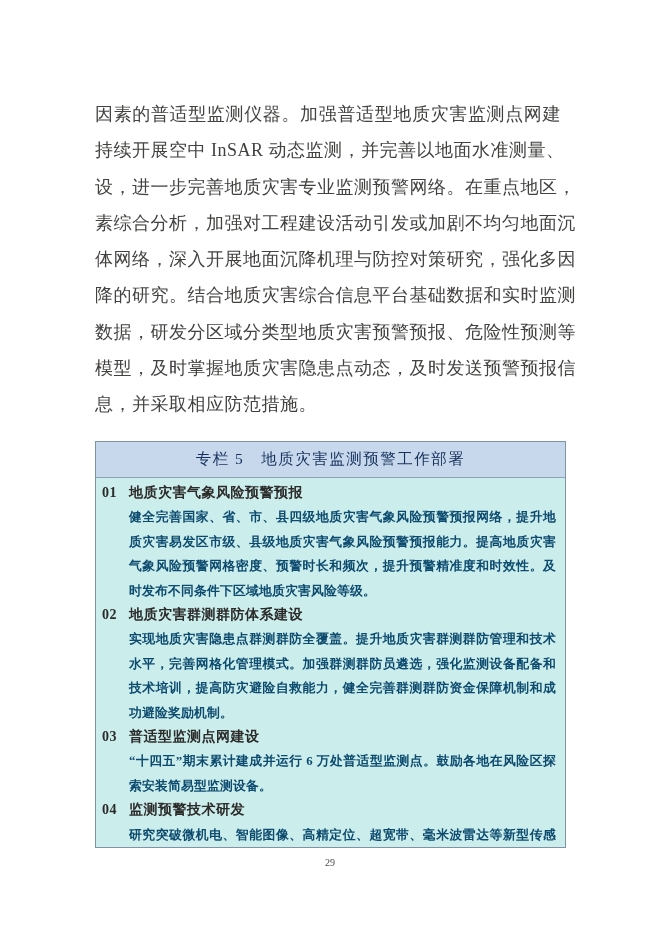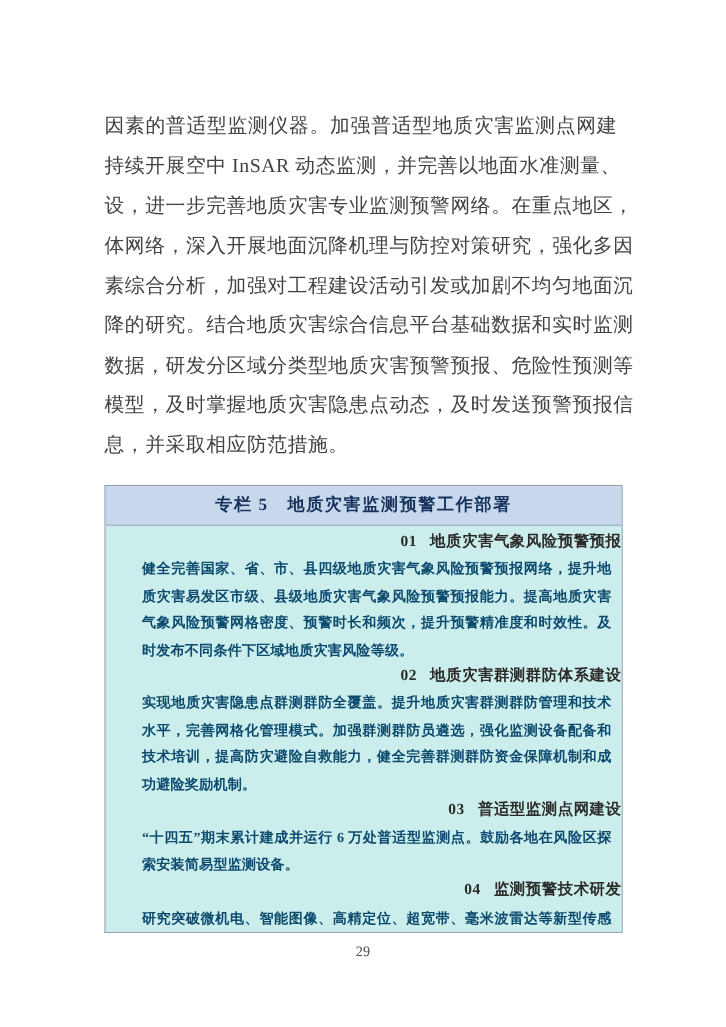--- a/index.html
+++ b/index.html
@@ -45,40 +45,39 @@
     box-sizing: border-box;
     overflow: hidden;
   }
   .panel-header {
     height: 35px;
     background: #c8d8ec;
     border-bottom: 1px solid #8fa3b8;
     display: flex;
     align-items: center;
     justify-content: center;
-    font-weight: bold;
+    font-weight: normal;
     font-size: 15.5px;
     letter-spacing: 1.5px;
     color: #16325c;
   }
   .panel-body {
     background: #cbedec;
     height: calc(100% - 36px);
     overflow: hidden;
     padding-top: 3px;
   }
   .panel-item { }
   .item-head {
     display: flex;
     font-weight: bold;
     font-size: 14px;
     line-height: 24.4px;
     color: #2b2b29;
     letter-spacing: 0.5px;
-    justify-content: flex-end;
   }
   .item-num {
     flex: none;
     width: 27px;
     padding-left: 6px;
   }
   .item-heading { }
   .item-body {
     margin-left: 33px;
     margin-right: 9px;
@@ -90,35 +89,35 @@
     font-weight: bold;
   }
 
   
   .page-num {
     position: absolute;
     top: 857px;
     left: 0;
     width: 100%;
     text-align: center;
-    font-size: 13px;
+    font-size: 10px;
     color: #4a4a48;
   }
 </style>
 </head>
 <body>
 
 <div class="page">
 
   <div class="main-text">
     <div class="text-line">因素的普适型监测仪器。加强普适型地质灾害监测点网建</div>
     <div class="text-line">持续开展空中 InSAR 动态监测，并完善以地面水准测量、</div>
     <div class="text-line">设，进一步完善地质灾害专业监测预警网络。在重点地区，</div>
+    <div class="text-line">素综合分析，加强对工程建设活动引发或加剧不均匀地面沉</div>
     <div class="text-line">体网络，深入开展地面沉降机理与防控对策研究，强化多因</div>
-    <div class="text-line">素综合分析，加强对工程建设活动引发或加剧不均匀地面沉</div>
     <div class="text-line">降的研究。结合地质灾害综合信息平台基础数据和实时监测</div>
     <div class="text-line">数据，研发分区域分类型地质灾害预警预报、危险性预测等</div>
     <div class="text-line">模型，及时掌握地质灾害隐患点动态，及时发送预警预报信</div>
     <div class="text-line last">息，并采取相应防范措施。</div>
   </div>
 
   <div class="panel">
     <div class="panel-header">专栏 5　地质灾害监测预警工作部署</div>
     <div class="panel-body">
 

